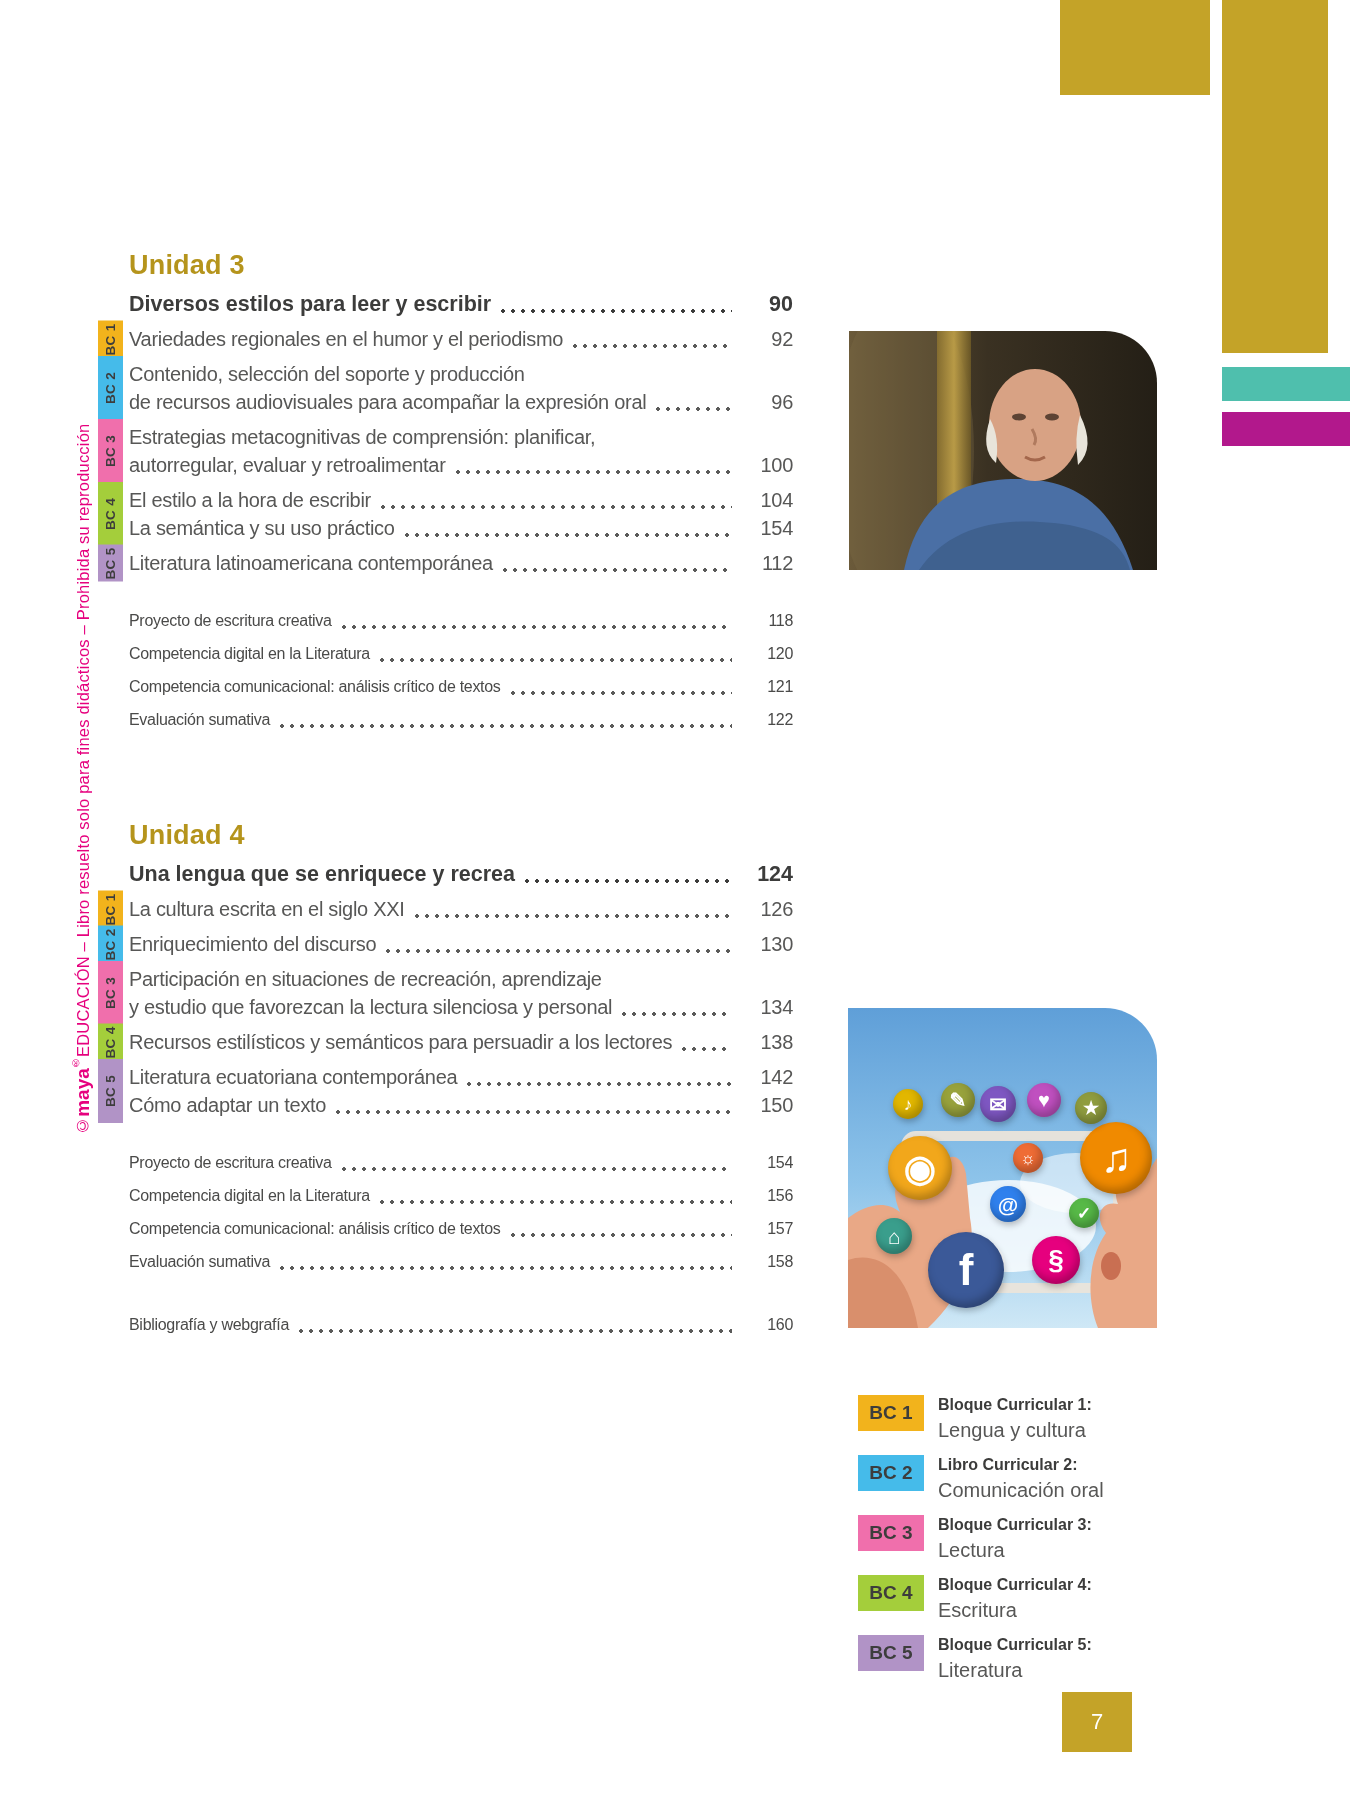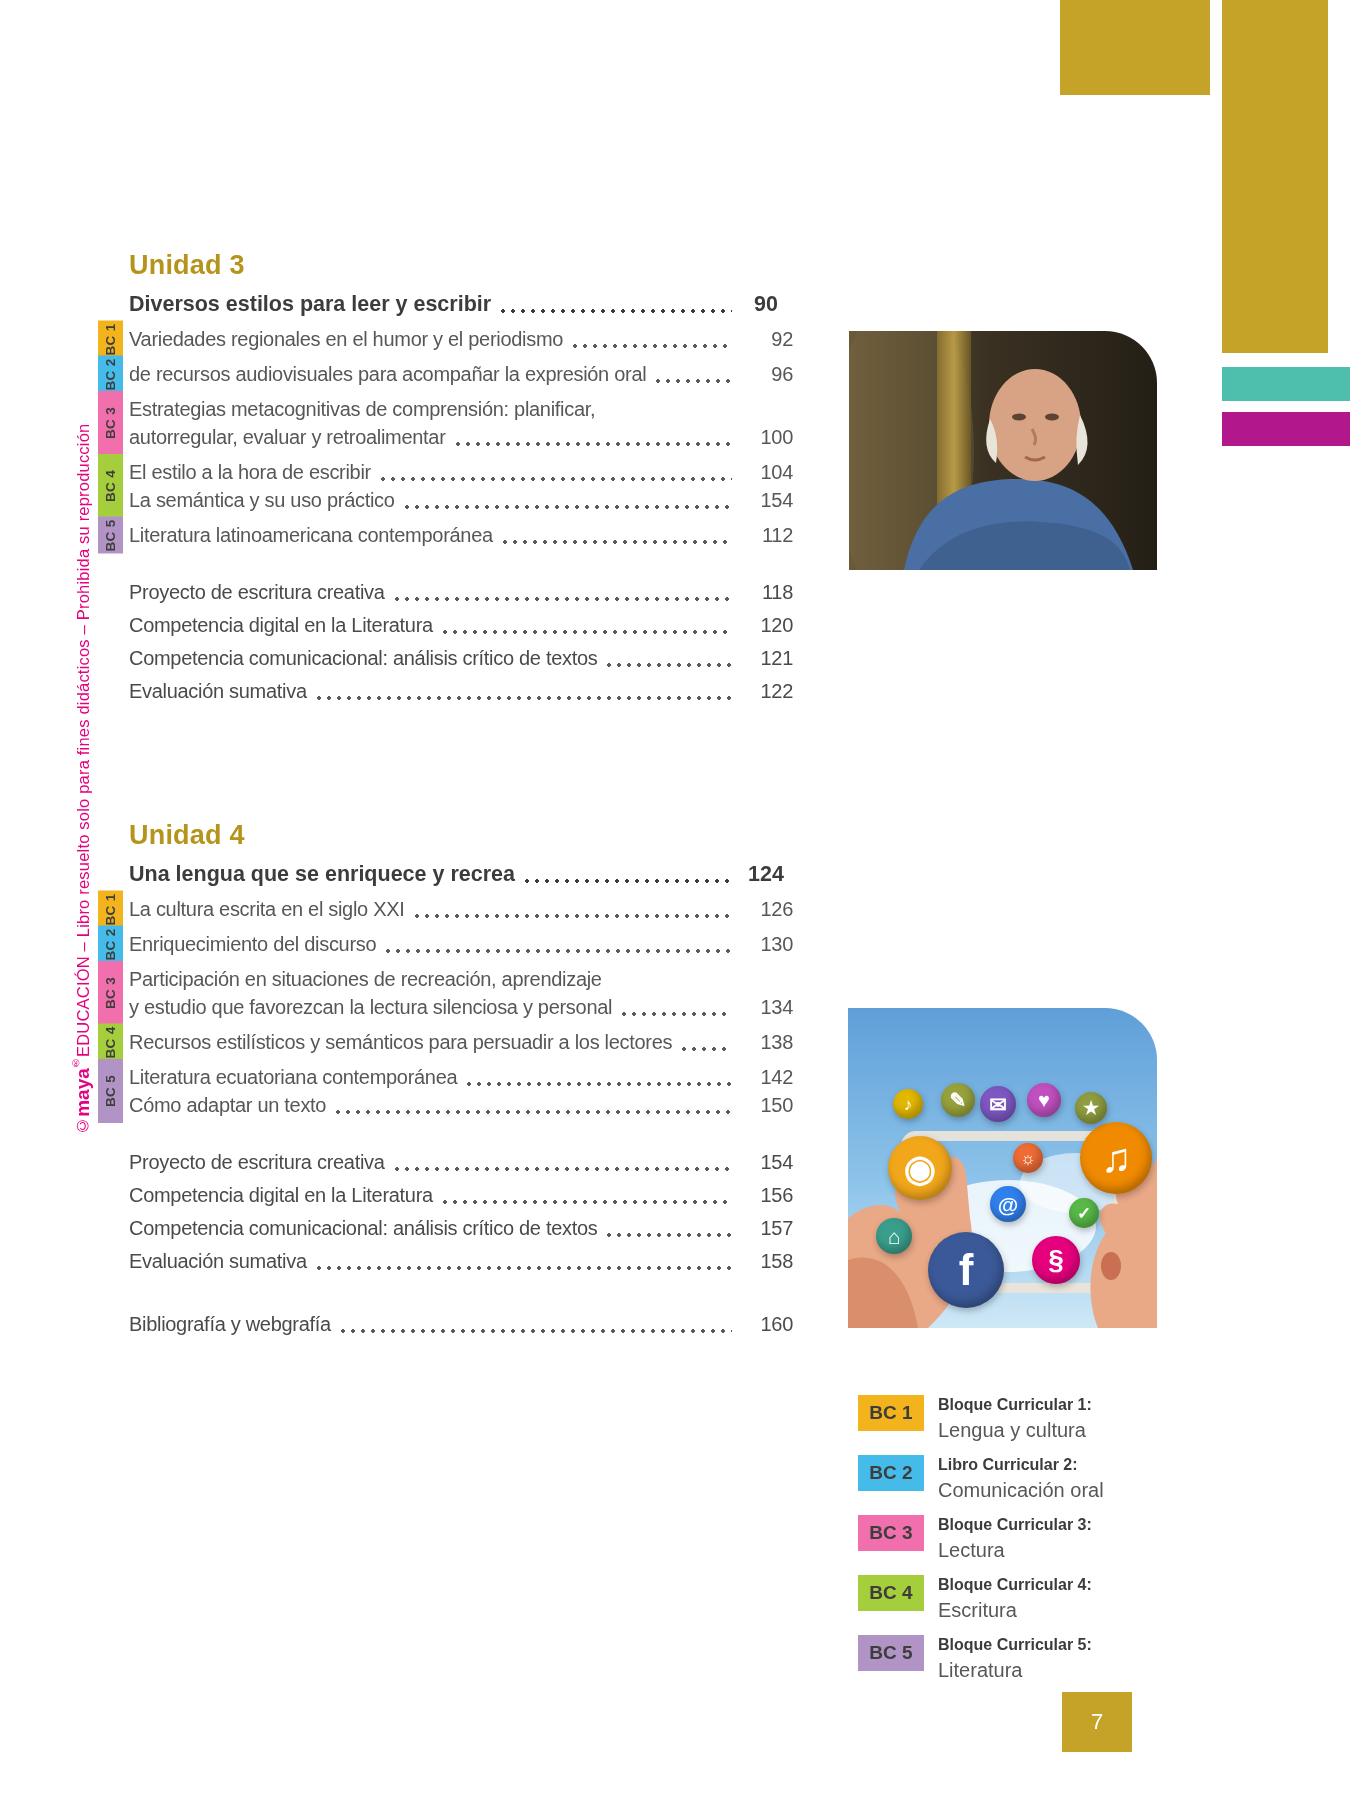--- a/index.html
+++ b/index.html
@@ -21,42 +21,42 @@
     writing-mode: vertical-rl; transform: rotate(180deg);
     color: var(--sidebar-pink); font-size:16.5px; letter-spacing:0.2px; white-space:nowrap;
   }
   .sidebar b   { font-size:19px; letter-spacing:0; }
   .sidebar sup { font-size:10px; }
 
   
   .toc-col { position:absolute; left:129px; width:664px; }
   .unidad  { font-size:27px; font-weight:700; color:var(--heading-gold); line-height:30px; margin-bottom:9px; letter-spacing:0.2px; }
   .unit-title { display:flex; font-size:21.5px; font-weight:700; color:var(--text-dark); line-height:31px; margin-bottom:5px; }
-  .unit-title .pg { font-weight:700; color:var(--text-dark);text-align:center; }
+  .unit-title .pg { font-weight:700; color:var(--text-dark); }
   .toc-group { position:relative; margin-bottom:7px; }
   .toc-row  { font-size:20px; line-height:28px; letter-spacing:-0.3px; color:var(--text-body); }
   .toc-row .line { white-space:nowrap; }
   .toc-row .last { display:flex; }
   .leader {
     flex:1 1 auto; min-width:10px; height:4px; align-self:flex-end; margin:0 7px 5px 7px;
     background: radial-gradient(circle, #5a5a59 1.6px, transparent 1.9px) left bottom / 10px 4px repeat-x;
   }
   .unit-title .leader { margin-bottom:7px; background: radial-gradient(circle, #3c3c3b 1.8px, transparent 2.1px) left bottom / 10px 4px repeat-x; }
   .pg { flex:none; width:54px; text-align:right; }
   .bc-chip {
     position:absolute; left:-31px; top:50%; transform:translateY(-50%);
     width:25px; height:calc(100% + 8px); min-height:37px;
     display:flex; align-items:center; justify-content:center;
   }
   .bc-chip span {
     writing-mode:vertical-rl; transform:rotate(180deg);
     font-size:13.5px; font-weight:700; color:#3d3d3c; letter-spacing:0.3px; white-space:nowrap;
   }
   .extras { margin-top:27px; }
-  .extra-row { display:flex; font-size:20px; letter-spacing:-0.3px; line-height:33px; color:#4a4a49; }
+  .extra-row { display:flex; font-size:16px; letter-spacing:-0.3px; line-height:33px; color:#4a4a49; }
   .extra-row .leader { margin-bottom:8px; }
 
   
   .photo { position:absolute; overflow:hidden; border-radius:0 52px 0 0; }
   .portrait { left:849px; top:331px; width:308px; height:239px; }
   .social   { left:848px; top:1008px; width:309px; height:320px; }
   .photo svg { display:block; width:100%; height:100%; }
   .bubble {
     position:absolute; border-radius:50%; color:#fff; font-weight:700;
     display:flex; align-items:center; justify-content:center; line-height:1;
@@ -116,20 +116,21 @@
               </div>
             </div>
           </div>
         </div>
         <div class="toc-group">
           <div class="bc-chip" style="background: var(--bc2);">
             <span>BC 2</span>
           </div>
           <div class="grp-rows">
             <div class="toc-row">
+              <div class="line">Contenido, selección del soporte y producción</div>
               <div class="line last">
                 <span>de recursos audiovisuales para acompañar la expresión oral</span>
                 <span class="leader"></span>
                 <span class="pg">96</span>
               </div>
             </div>
           </div>
         </div>
         <div class="toc-group">
           <div class="bc-chip" style="background: var(--bc3);">

